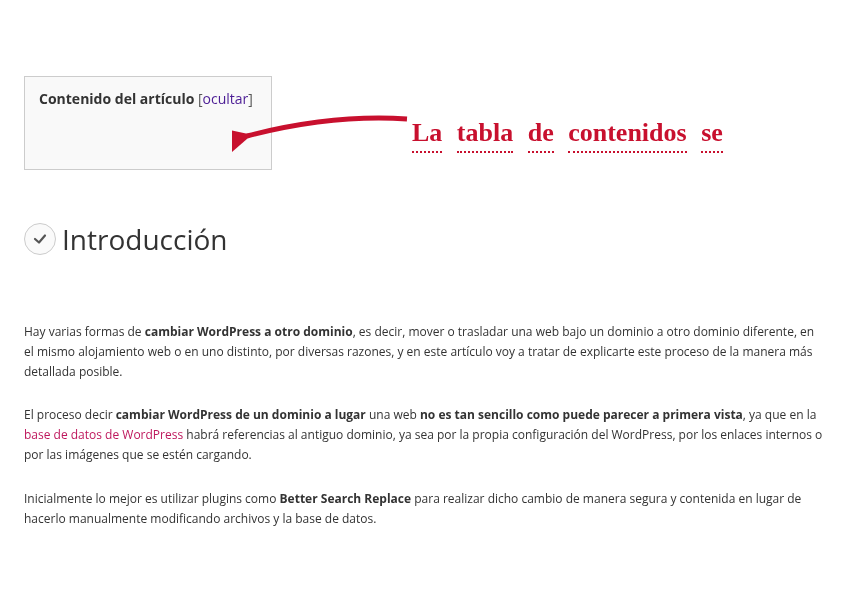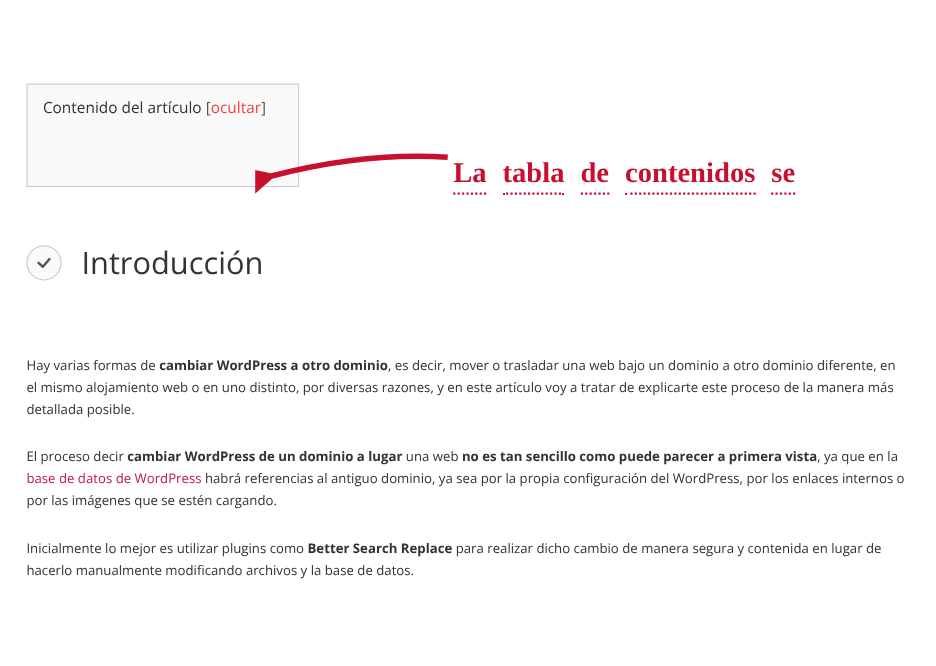--- a/index.html
+++ b/index.html
@@ -22,33 +22,33 @@
     border: 1px solid #ccc;
     background: #f9f9f9;
     padding: 12px 14px;
     width: 248px;
     height: 94px;
     margin-top: 52px;
     margin-bottom: 50px;
     font-size: 14px;
   }
   .toc-title {
-    font-weight: 400;
+    font-weight: 700;
     color: #333;
   }
   .toc-bracket { color: #555; }
   .toc-toggle {
-    color: #ef4444;
+    color: #4c1d95;
     text-decoration: none;
     cursor: pointer;
   }
   .annotation {
     position: absolute;
     left: 232px;
-    top: 128px;
+    top: 104px;
     display: flex;
     align-items: center;
   }
   .arrow-wrap {
     width: 180px;
     height: 60px;
     flex-shrink: 0;
   }
   .annotation-text {
     font-family: Georgia, "Times New Roman", serif;
@@ -63,21 +63,21 @@
   .annotation-text .word {
     border-bottom: 2px dotted #c8102e;
     display: inline-block;
     margin-right: 8px;
     padding-bottom: 1px;
   }
   .annotation-text .word:last-child { margin-right: 0; }
   .heading-row {
     display: flex;
     align-items: center;
-    gap: 18px;
+    gap: 6px;
     margin-bottom: 64px;
   }
   .check-badge {
     width: 32px;
     height: 32px;
     border: 1px solid #ccc;
     border-radius: 50%;
     background: #fafafa;
     display: flex;
     align-items: center;

